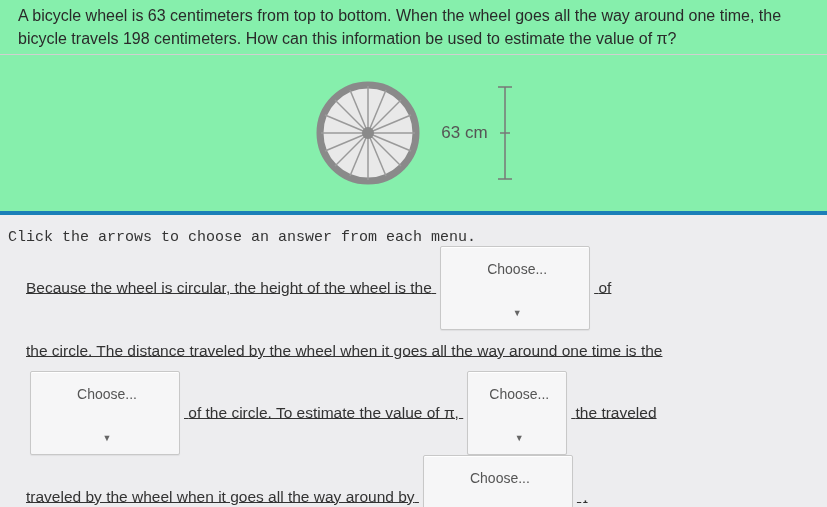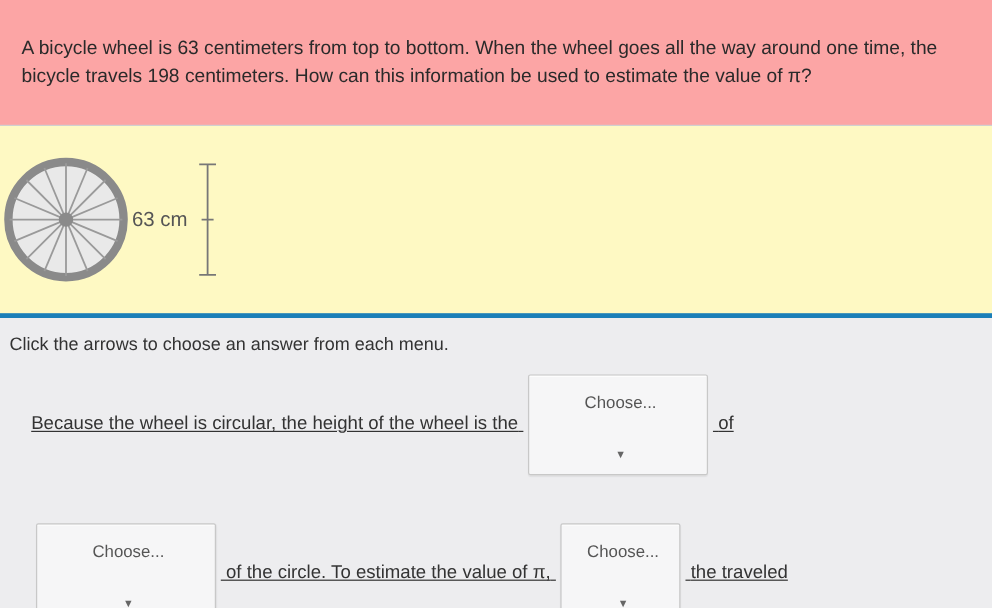--- a/index.html
+++ b/index.html
@@ -5,53 +5,55 @@
     * { box-sizing: border-box; margin: 0; padding: 0; }
     body {
       font-family: Arial, Helvetica, sans-serif;
       width: 827px;
       height: 507px;
       background: #f5f5f5;
       color: #333;
       overflow: hidden;
     }
     .question-box {
-      background: #fca5a5;
-      padding: 29px 18px;
+      background: #86efac;
+      padding: 4px 18px;
       font-size: 16px;
       line-height: 1.45;
       color: #2a2a2a;
       border-bottom: 1px solid #d0d0d0;
     }
     .diagram-area {
-      background: #fef9c3;
+      background: #86efac;
       height: 160px;
       display: flex;
       align-items: center;
+      justify-content: center;
+      gap: 18px;
       border-bottom: 4px solid #1b7fb8;
     }
     .wheel-svg { display: block; }
     .measure-wrap {
       display: flex;
       align-items: center;
       gap: 8px;
     }
     .measure-label {
       font-size: 17px;
       color: #555;
     }
     .answer-area {
       background: #ededef;
       padding: 14px 16px 20px 4px;
     }
     .instruction {
       font-size: 15px;
       color: #333;
-      margin-bottom: 16px;
       padding-left: 4px;
+      font-family: Liberation Mono, monospace;
     }
     .fill-text {
       font-size: 15.5px;
       line-height: 2.6;
       color: #333;
       padding-left: 22px;
       text-decoration: underline;
     }
     .fill-text span.static {
       vertical-align: middle;
@@ -129,31 +131,33 @@
   <div class="instruction">Click the arrows to choose an answer from each menu.</div>
 
   <div class="fill-text">
     <span class="static">Because the wheel is circular, the height of the wheel is the</span>
     <span class="dropdown wide">
       <span>Choose...</span>
       <span class="arrow">▼</span>
     </span>
     <span class="static">of</span>
     <br>
+    <span class="static">the circle. The distance traveled by the wheel when it goes all the way around one time is the</span>
     <br>
     <span class="dropdown wide">
       <span>Choose...</span>
       <span class="arrow">▼</span>
     </span>
     <span class="static">of the circle. To estimate the value of π,</span>
     <span class="dropdown">
       <span>Choose...</span>
       <span class="arrow">▼</span>
     </span>
     <span class="static">the traveled</span>
     <br>
+    <span class="static">traveled by the wheel when it goes all the way around by</span>
     <span class="dropdown wide">
       <span>Choose...</span>
       <span class="arrow">▼</span>
     </span>
     <span class="period">.</span>
   </div>
 </div>
 
 </body></html>

